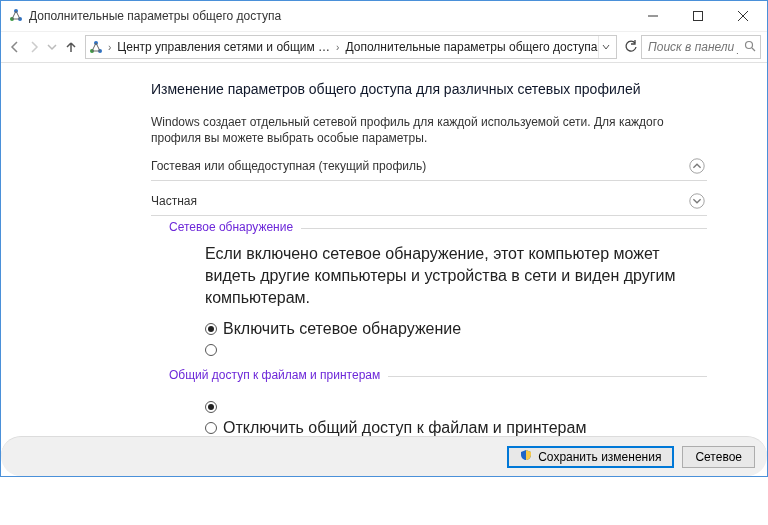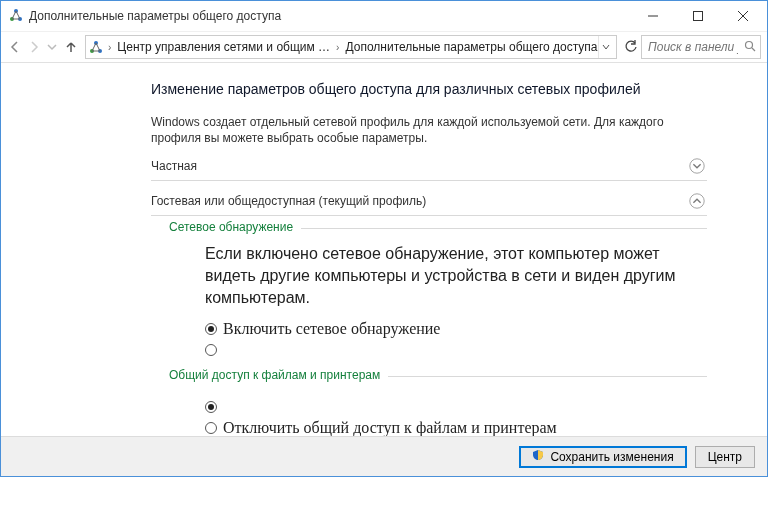--- a/index.html
+++ b/index.html
@@ -22,27 +22,27 @@
   .searchbox input { border: none; outline: none; width: 100%; font-size: 12px; color: #333; font-style: italic; background: transparent; }
   .content { flex: 1; overflow: auto; padding: 18px 60px 10px 150px; }
   h1.h { font-size: 14px; color: #0f172a; font-weight: 400; margin: 0 0 17px 0; }
   .desc { font-size: 12px; color: #333; margin-bottom: 1px; line-height: 1.35; }
   .profileRow { display: flex; align-items: center; border-bottom: 1px solid #d9d9d9; padding: 4px 0 4px 0; cursor: pointer; margin-top: 6px;}
   .profileRow .plabel { flex: 1; font-size: 12px; color: #333; }
   .profileRow .chev { width: 20px; height: 20px; display: flex; align-items: center; justify-content: center; }
   .chev svg { width: 18px; height: 18px; }
   .section { margin: 8px 0 4px 18px; }
   .groupbox { position: relative; border-top: 1px solid #d9d9d9; margin-top: 12px; padding-top: 0; }
-  .groupbox .legend { position: absolute; top: -9px; left: 0; background: #fff; padding-right: 8px; font-size: 12px; color: #15803d; }
+  .groupbox .legend { position: absolute; top: -9px; left: 0; background: #fff; padding-right: 8px; font-size: 12px; color: #6d28d9; }
   .groupbox .body { padding: 14px 0 6px 36px; font-size: 16px; line-height: 1.35; }
-  .radios { margin-top: 8px; font-family: Liberation Serif, serif; }
+  .radios { margin-top: 8px; }
   .radio { display: flex; align-items: center; gap: 6px; padding: 2px 0; cursor: pointer; }
   .radio .dot { width: 12px; height: 12px; border: 1px solid #555; border-radius: 50%; display: flex; align-items: center; justify-content: center; background:#fff;}
   .radio.selected .dot::after { content: ""; width: 6px; height: 6px; background: #222; border-radius: 50%; display: block; }
-  .footer { height: 40px; border-top: 1px solid #dcdcdc; background: #f0f0f0; display: flex; align-items: center; justify-content: flex-end; padding: 0 12px; gap: 8px; }
+  .footer { height: 40px; border-top: 1px solid #dcdcdc; background: #f0f0f0; display: flex; align-items: center; justify-content: flex-end; padding: 0 12px; gap: 8px; border-radius: 20px; }
   .btn { height: 22px; padding: 0 12px; border: 1px solid #adadad; background: #e8e8e8; font-size: 12px; display: flex; align-items: center; gap: 6px; cursor: pointer; }
   .btn.default { border-color: #0078d7; box-shadow: inset 0 0 0 1px #0078d7; }
   .shield { width: 12px; height: 12px; }
 </style>
 </head>
 <body>
 
 <div class="window">
 
   <div class="titlebar">
@@ -130,35 +130,35 @@
             <path d="M8 8 L11 11" stroke="#888" stroke-width="1.2"></path>
           </svg></span>
     </div>
   </div>
 
   <div class="content">
     <h1 class="h">Изменение параметров общего доступа для различных сетевых профилей</h1>
     <div class="desc">Windows создает отдельный сетевой профиль для каждой используемой сети. Для каждого профиля вы можете выбрать особые параметры.</div>
 
     <div class="profileRow">
+      <span class="plabel">Гостевая или общедоступная (текущий профиль)</span>
+      <span class="chev">
+        <svg viewBox="0 0 20 20">
+            <circle cx="10" cy="10" r="8" fill="none" stroke="#9a9a9a" stroke-width="1"></circle>
+            <path d="M6 12 L10 8 L14 12" fill="none" stroke="#7a7a7a" stroke-width="1.5"></path>
+          </svg>
+      </span>
+    </div>
+
+    <div class="profileRow">
       <span class="plabel">Частная</span>
       <span class="chev">
         <svg viewBox="0 0 20 20">
             <circle cx="10" cy="10" r="8" fill="none" stroke="#9a9a9a" stroke-width="1"></circle>
             <path d="M6 8 L10 12 L14 8" fill="none" stroke="#7a7a7a" stroke-width="1.5"></path>
-          </svg>
-      </span>
-    </div>
-
-    <div class="profileRow">
-      <span class="plabel">Гостевая или общедоступная (текущий профиль)</span>
-      <span class="chev">
-        <svg viewBox="0 0 20 20">
-            <circle cx="10" cy="10" r="8" fill="none" stroke="#9a9a9a" stroke-width="1"></circle>
-            <path d="M6 12 L10 8 L14 12" fill="none" stroke="#7a7a7a" stroke-width="1.5"></path>
           </svg>
       </span>
     </div>
 
     <div class="section">
 
       <div class="groupbox">
         <div class="legend">Сетевое обнаружение</div>
         <div class="body">
           <div>Если включено сетевое обнаружение, этот компьютер может видеть другие компьютеры и устройства в сети и виден другим компьютерам.</div>
@@ -207,17 +207,17 @@
     <button class="btn default">
       <span>
         <svg class="shield" viewBox="0 0 12 12">
             <path d="M6 1 L11 3 V6 C11 9 8 11 6 11 C4 11 1 9 1 6 V3 Z" fill="#1e66c9"></path>
             <path d="M6 1 L11 3 V6 C11 9 8 11 6 11 Z" fill="#f7c948"></path>
           </svg>
       </span>
       <span>Сохранить изменения</span>
     </button>
     <button class="btn">
-      <span>Центр</span>
+      <span>Сетевое</span>
     </button>
   </div>
 
 </div>
 
 </body></html>

